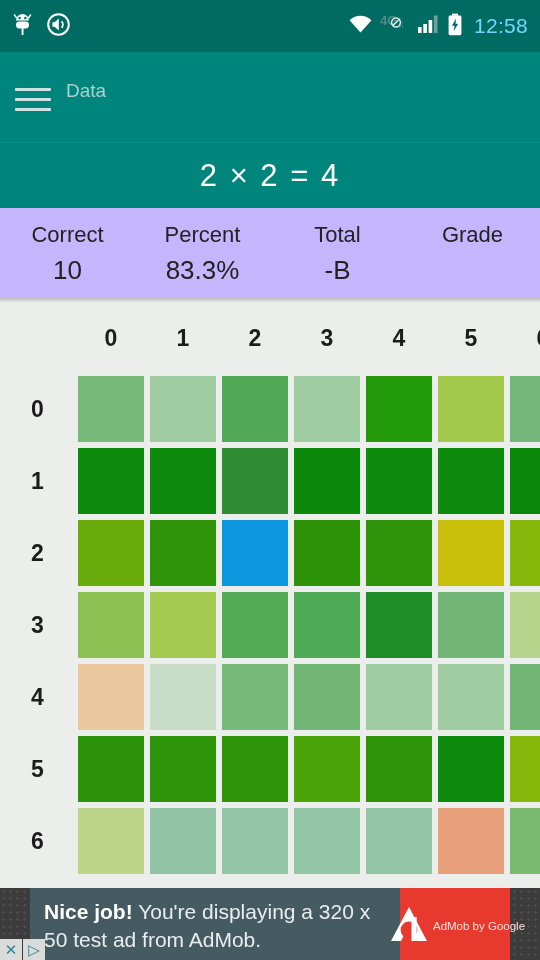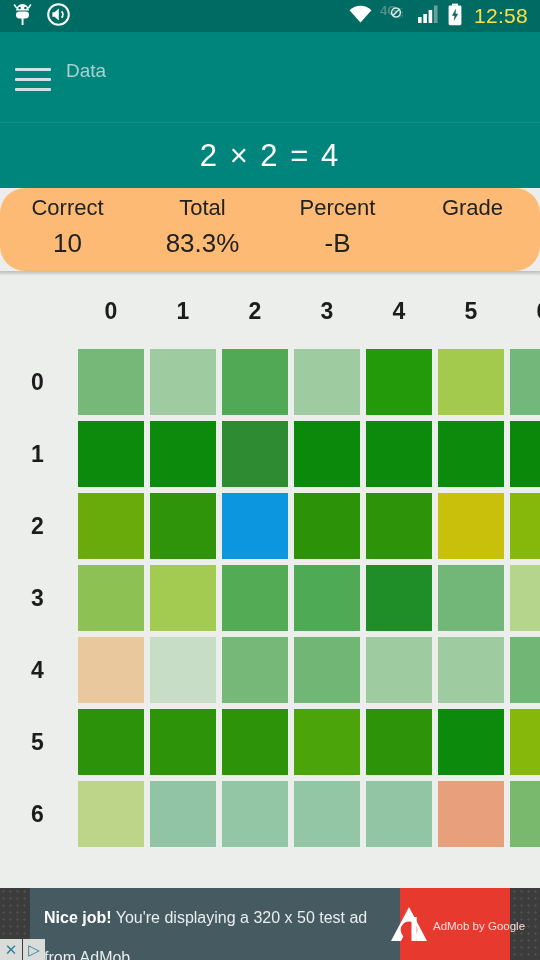--- a/index.html
+++ b/index.html
@@ -10,31 +10,31 @@
     background: #eceeed;
   }
   #app {
     position: relative;
     width: 540px; height: 960px;
     display: flex; flex-direction: column;
   }
 
   
   .status-bar {
-    height: 32px;
+    height: 52px;
     background: #006b63;
     display: flex; align-items: center;
     padding: 4px 12px;
     flex: none;
   }
   .sb-left { display: flex; align-items: center; gap: 14px; }
   .sb-right { margin-left: auto; display: flex; align-items: center; gap: 7px; }
   .sb-icon { display: block; }
   .sb-time {
-    color: #fde047; font-size: 21px; letter-spacing: .3px;
+    color: #7dd3fc; font-size: 21px; letter-spacing: .3px;
     margin-left: 4px; white-space: nowrap;
   }
 
   
   .app-bar {
     background: #00857c;
     height: 90px;
     display: flex; align-items: flex-start;
     padding: 14px 0 0 0;
     flex: none;
@@ -65,25 +65,24 @@
     display: flex; align-items: center; justify-content: center;
     border-top: 1px solid #0a9188;
     flex: none;
   }
   .equation-text {
     color: #ffffff; font-size: 31px; letter-spacing: 2px;
   }
 
   
   .stats {
-    background: #fdba74;
-    flex: none;
-    padding: 2px 0 11px 0;
+    background: #c4b5fd;
+    flex: none;
+    padding: 9px 0 11px 0;
     overflow: hidden;
-    border-radius: 25px;
   }
   .stats-row {
     display: flex; width: 600px;
   }
   .stat-col {
     width: 135px; min-width: 135px; text-align: center;
   }
   .stat-label {
     font-size: 22px; color: #222222; line-height: 36px;
   }
@@ -140,21 +139,21 @@
   }
   .ad-inner {
     position: absolute; left: 30px; top: 0;
     width: 480px; height: 72px;
     display: flex;
     background: #465a61;
   }
   .ad-text {
     flex: 1 1 auto;
     padding: 10px 14px 3px 14px;
-    color: #e8eef0; font-size: 16px; line-height: 40px;
+    color: #e8eef0; font-size: 21px; line-height: 28px;
   }
   .ad-text b { color: #ffffff; font-weight: bold; }
   .ad-logo {
     width: 110px; min-width: 110px;
     background: #e8392e;
     position: relative;
     display: flex; 
     align-items: center; justify-content: center;
   }
   .ad-logo-glyph { margin-top: 3px; }
@@ -259,24 +258,24 @@
   <div class="equation-bar">
     <div class="equation-text">2 × 2 = 4</div>
   </div>
 
   <div class="stats">
     <div class="stats-row">
       <div class="stat-col">
         <div class="stat-label">Correct</div>
       </div>
       <div class="stat-col">
+        <div class="stat-label">Percent</div>
+      </div>
+      <div class="stat-col">
         <div class="stat-label">Total</div>
-      </div>
-      <div class="stat-col">
-        <div class="stat-label">Percent</div>
       </div>
       <div class="stat-col">
         <div class="stat-label">Grade</div>
       </div>
     </div>
     <div class="stats-row">
       <div class="stat-col">
         <div class="stat-value">10</div>
       </div>
       <div class="stat-col">

